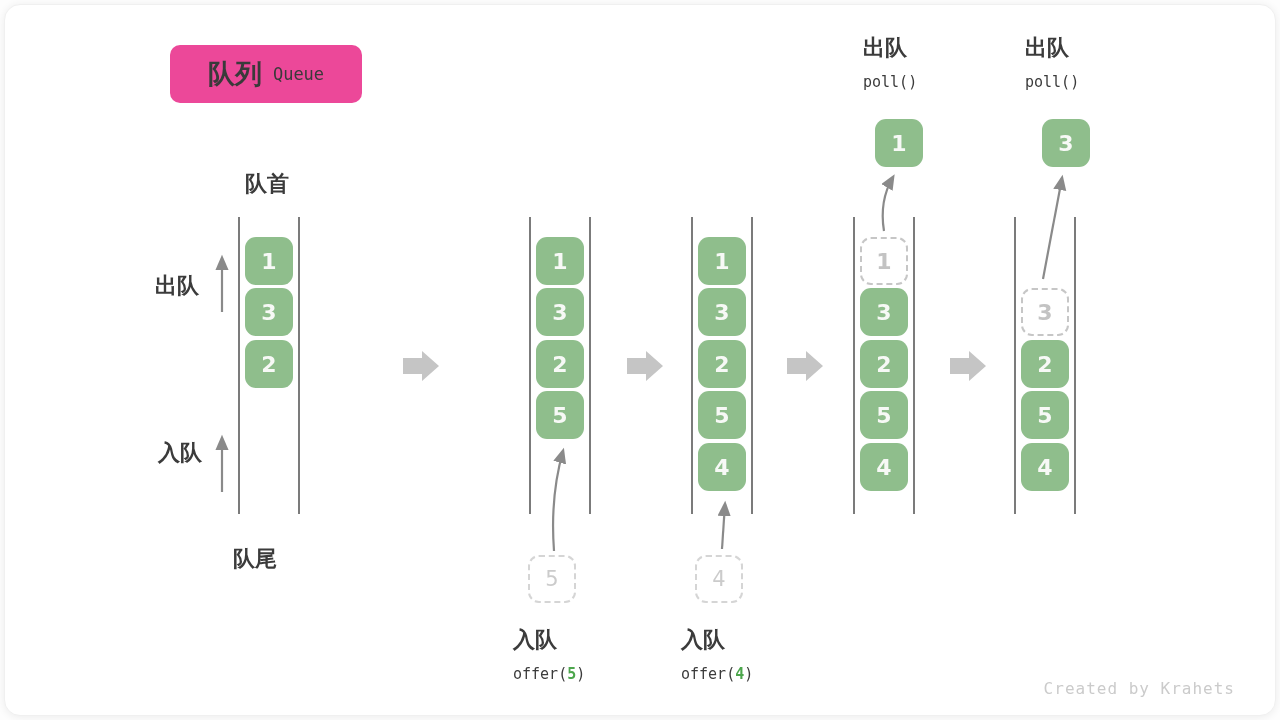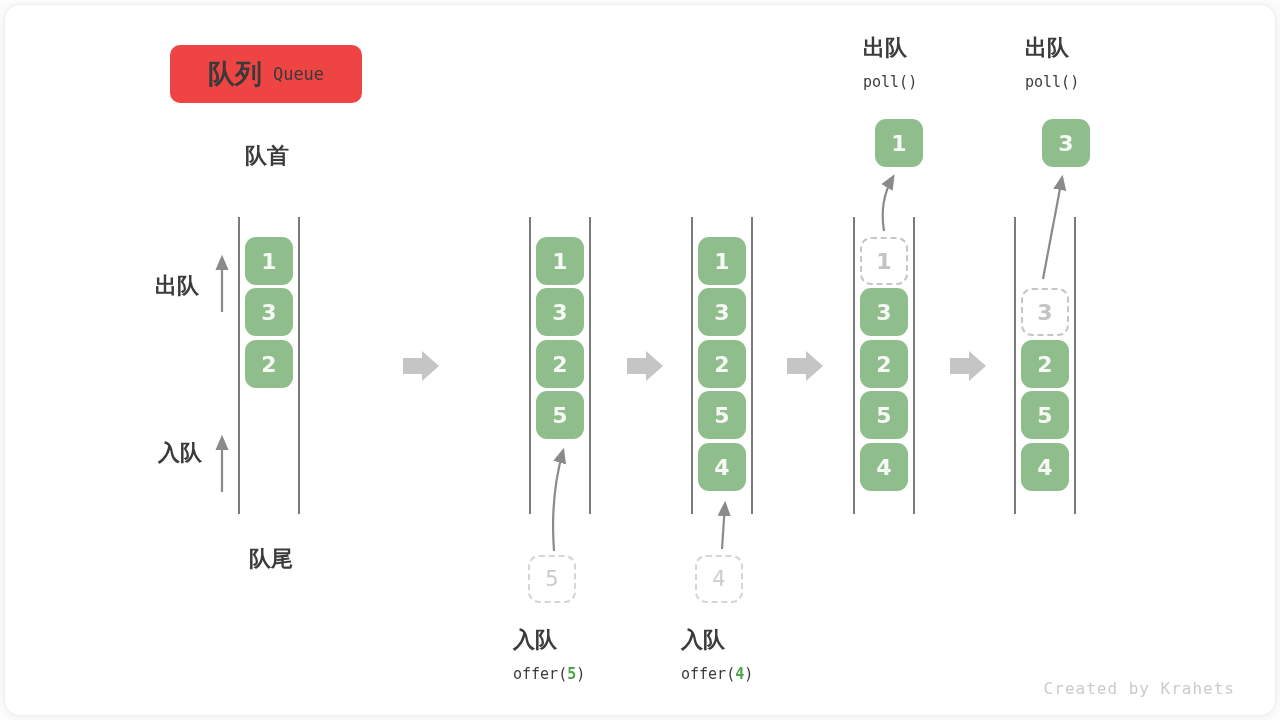--- a/index.html
+++ b/index.html
@@ -1,21 +1,21 @@
 <!DOCTYPE html>
 <html><head>
 <meta charset="utf-8">
 <style>
   html,body{margin:0;padding:0;background:#fdfdfd;width:1280px;height:720px;overflow:hidden;}
   *{box-sizing:border-box;}
   .canvas{position:absolute;left:4px;top:4px;width:1272px;height:712px;background:#ffffff;
           border:1px solid #f0f0f0;border-radius:16px;box-shadow:0 1px 8px rgba(0,0,0,0.07);
           font-family:"DejaVu Sans","Liberation Sans",sans-serif;}
   
-  .title-box{position:absolute;left:165px;top:40px;width:192px;height:58px;background:#ef4444;
+  .title-box{position:absolute;left:165px;top:40px;width:192px;height:58px;background:#ec4899;
              border-radius:10px;display:flex;align-items:center;justify-content:center;gap:11px;}
   .title-zh{font-size:27px;font-weight:700;color:#3a3a3a;}
   .title-en{font-family:"DejaVu Sans Mono","Liberation Mono",monospace;font-size:17px;color:#3a3a3a;}
   
   .zh-label{position:absolute;font-size:22px;font-weight:700;color:#3b3b3b;white-space:nowrap;}
   .ann{position:absolute;white-space:nowrap;}
   .ann .zh{font-size:22px;font-weight:600;color:#3b3b3b;line-height:34px;}
   .ann .code{font-family:"DejaVu Sans Mono","Liberation Mono",monospace;font-size:15px;color:#3b3b3b;line-height:34px;}
   .ann .code .green{color:#4ca64c;font-weight:700;}
   
@@ -43,22 +43,22 @@
 </head>
 <body>
 
 <div class="canvas">
 
   <div class="title-box">
     <span class="title-zh">队列</span>
     <span class="title-en">Queue</span>
   </div>
 
-  <div class="zh-label" style="left:240px;top:136px;">队首</div>
-  <div class="zh-label" style="left:244px;top:539px;">队尾</div>
+  <div class="zh-label" style="left:240px;top:164px;">队首</div>
+  <div class="zh-label" style="left:228px;top:539px;">队尾</div>
   <div class="zh-label" style="left:150px;top:266px;">出队</div>
   <div class="zh-label" style="left:153px;top:433px;">入队</div>
 
   <div class="column col-1">
     <div class="rail left"></div>
     <div class="rail right"></div>
     <div class="cell filled slot-0">1</div>
     <div class="cell filled slot-1">3</div>
     <div class="cell filled slot-2">2</div>
   </div>

